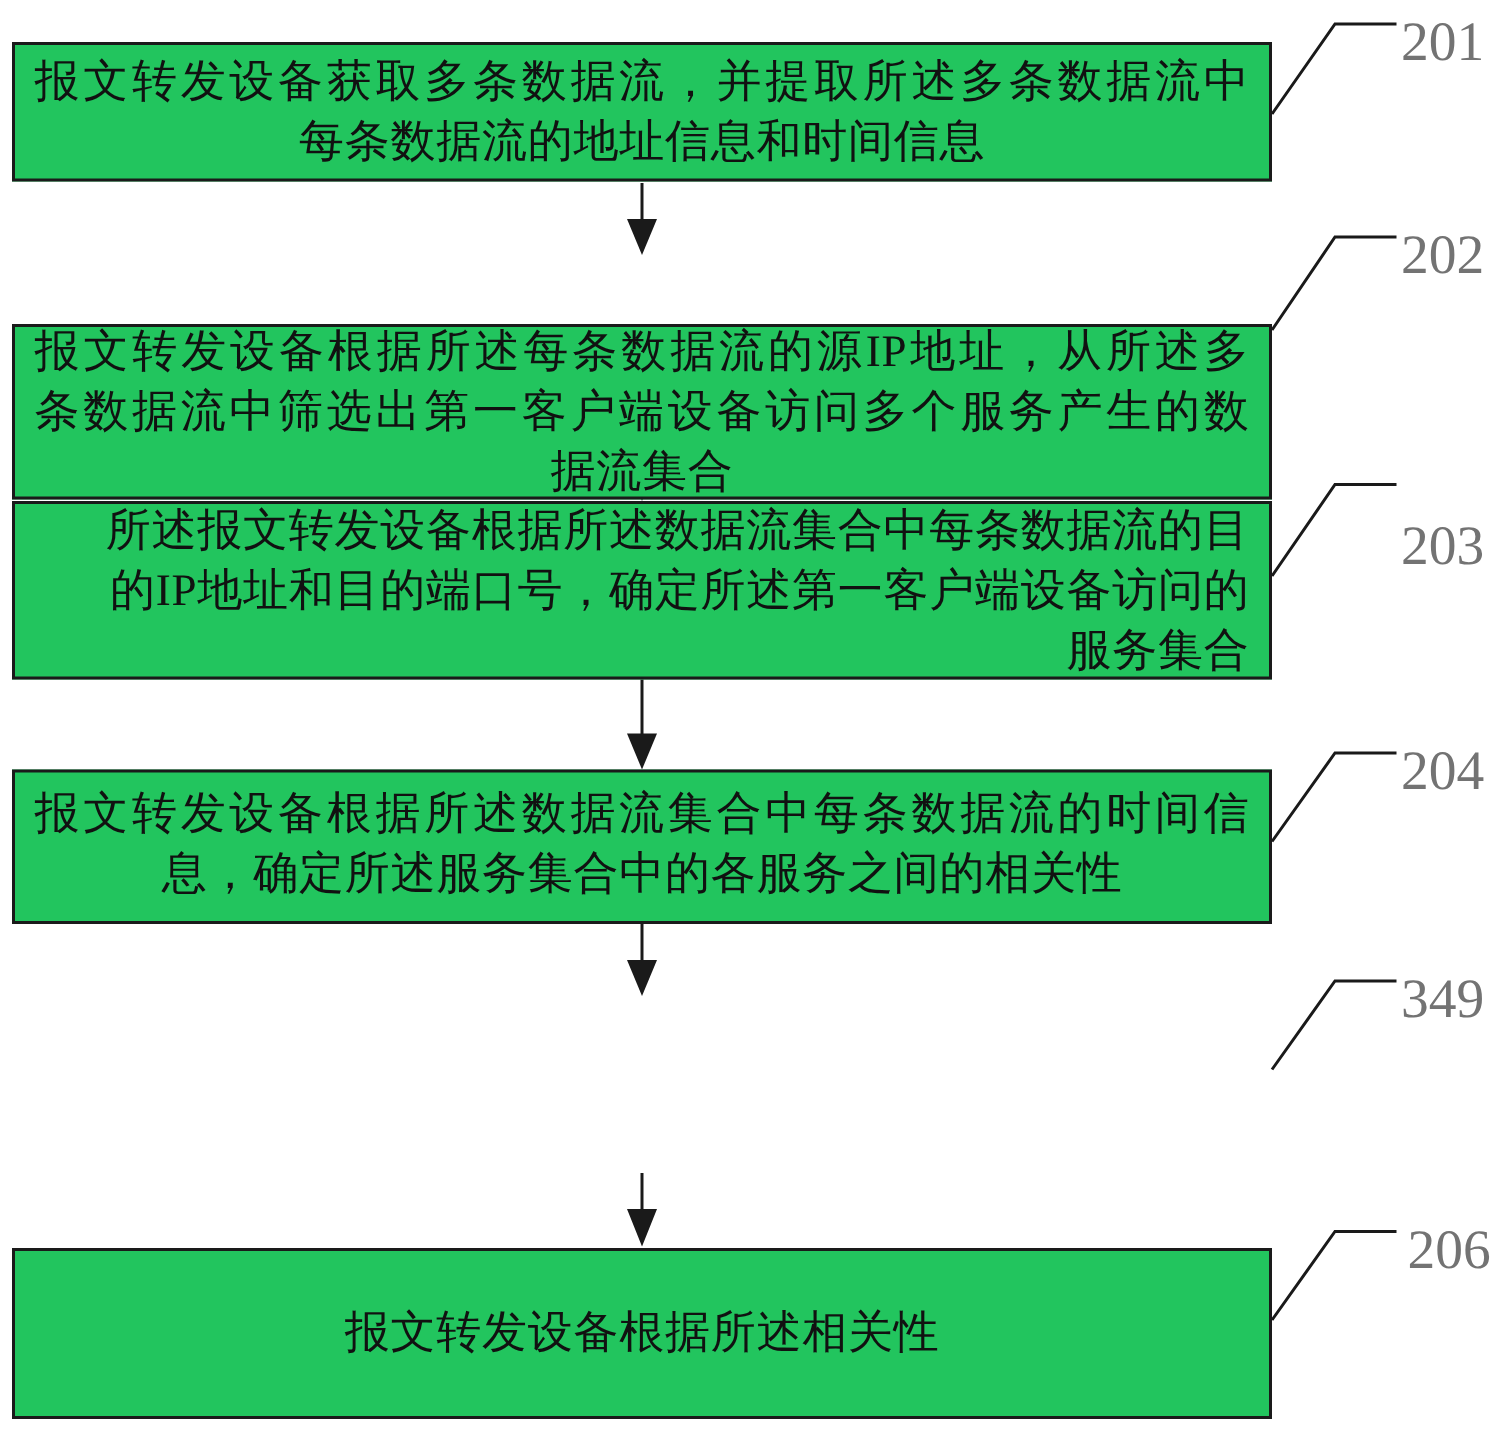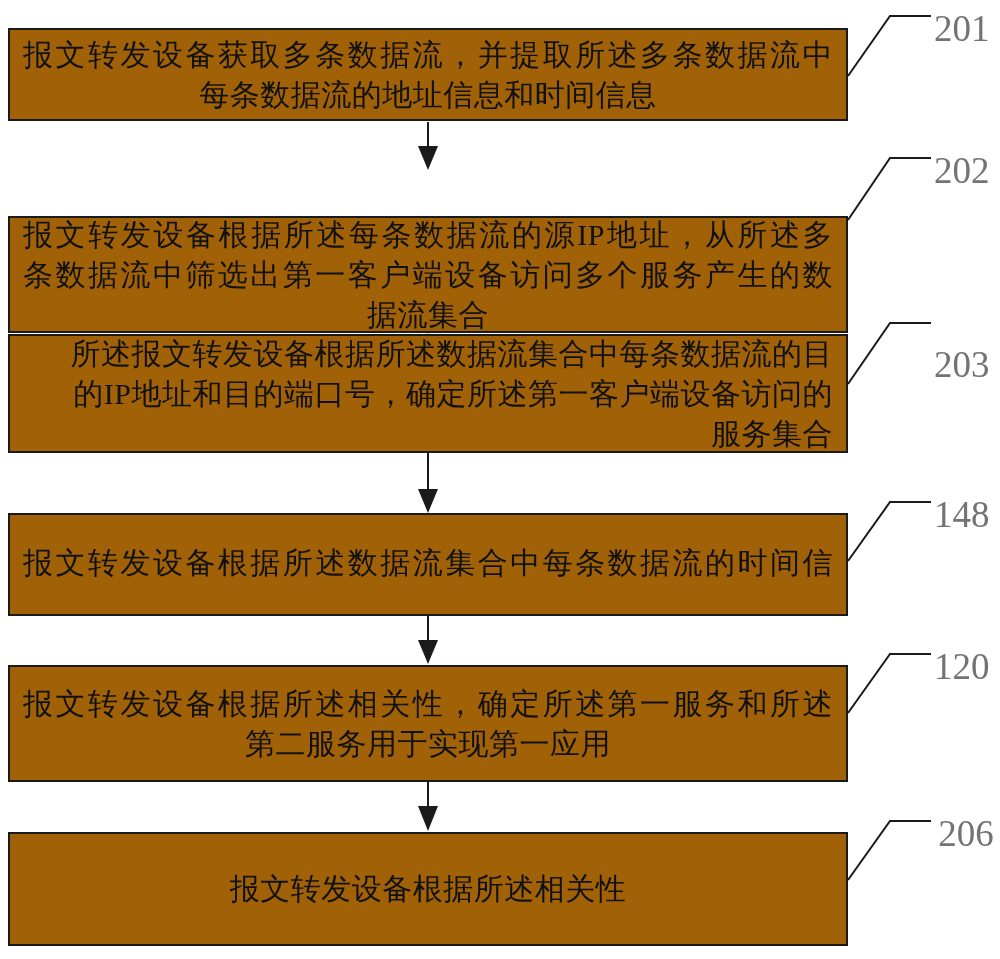--- a/index.html
+++ b/index.html
@@ -22,21 +22,21 @@
     top: 0;
     width: 1000px;
     height: 959px;
   }
   .step-box {
     position: absolute;
     left: 8px;
     width: 840px;
     box-sizing: border-box;
     border: 2px solid #1a1a1a;
-    background: #a16207;
+    background: #22c55e;
     display: flex;
     flex-direction: column;
     justify-content: center;
     padding: 0 13px;
   }
   .step-line {
     font-size: 30px;
     line-height: 40px;
     letter-spacing: 0.5px;
     white-space: nowrap;
@@ -120,27 +120,24 @@
 
   <div class="step-box s3">
     <div class="step-line">所述报文转发设备根据所述数据流集合中每条数据流的目</div>
     <div class="step-line">的IP地址和目的端口号，确定所述第一客户端设备访问的</div>
     <div class="step-line last">服务集合</div>
   </div>
   <div class="step-ref r3">203</div>
 
   <div class="step-box s4">
     <div class="step-line">报文转发设备根据所述数据流集合中每条数据流的时间信</div>
+    <div class="step-line last">息，确定所述服务集合中的各服务之间的相关性</div>
   </div>
-  <div class="step-ref r4">148</div>
+  <div class="step-ref r4">204</div>
 
-  <div class="step-box s5">
-    <div class="step-line">报文转发设备根据所述相关性，确定所述第一服务和所述</div>
-    <div class="step-line last">第二服务用于实现第一应用</div>
-  </div>
-  <div class="step-ref r5">120</div>
+  <div class="step-ref r5">349</div>
 
   <div class="step-box s6">
     <div class="step-line last">报文转发设备根据所述相关性</div>
   </div>
   <div class="step-ref r6">206</div>
 
 </div>
 
 </body></html>

